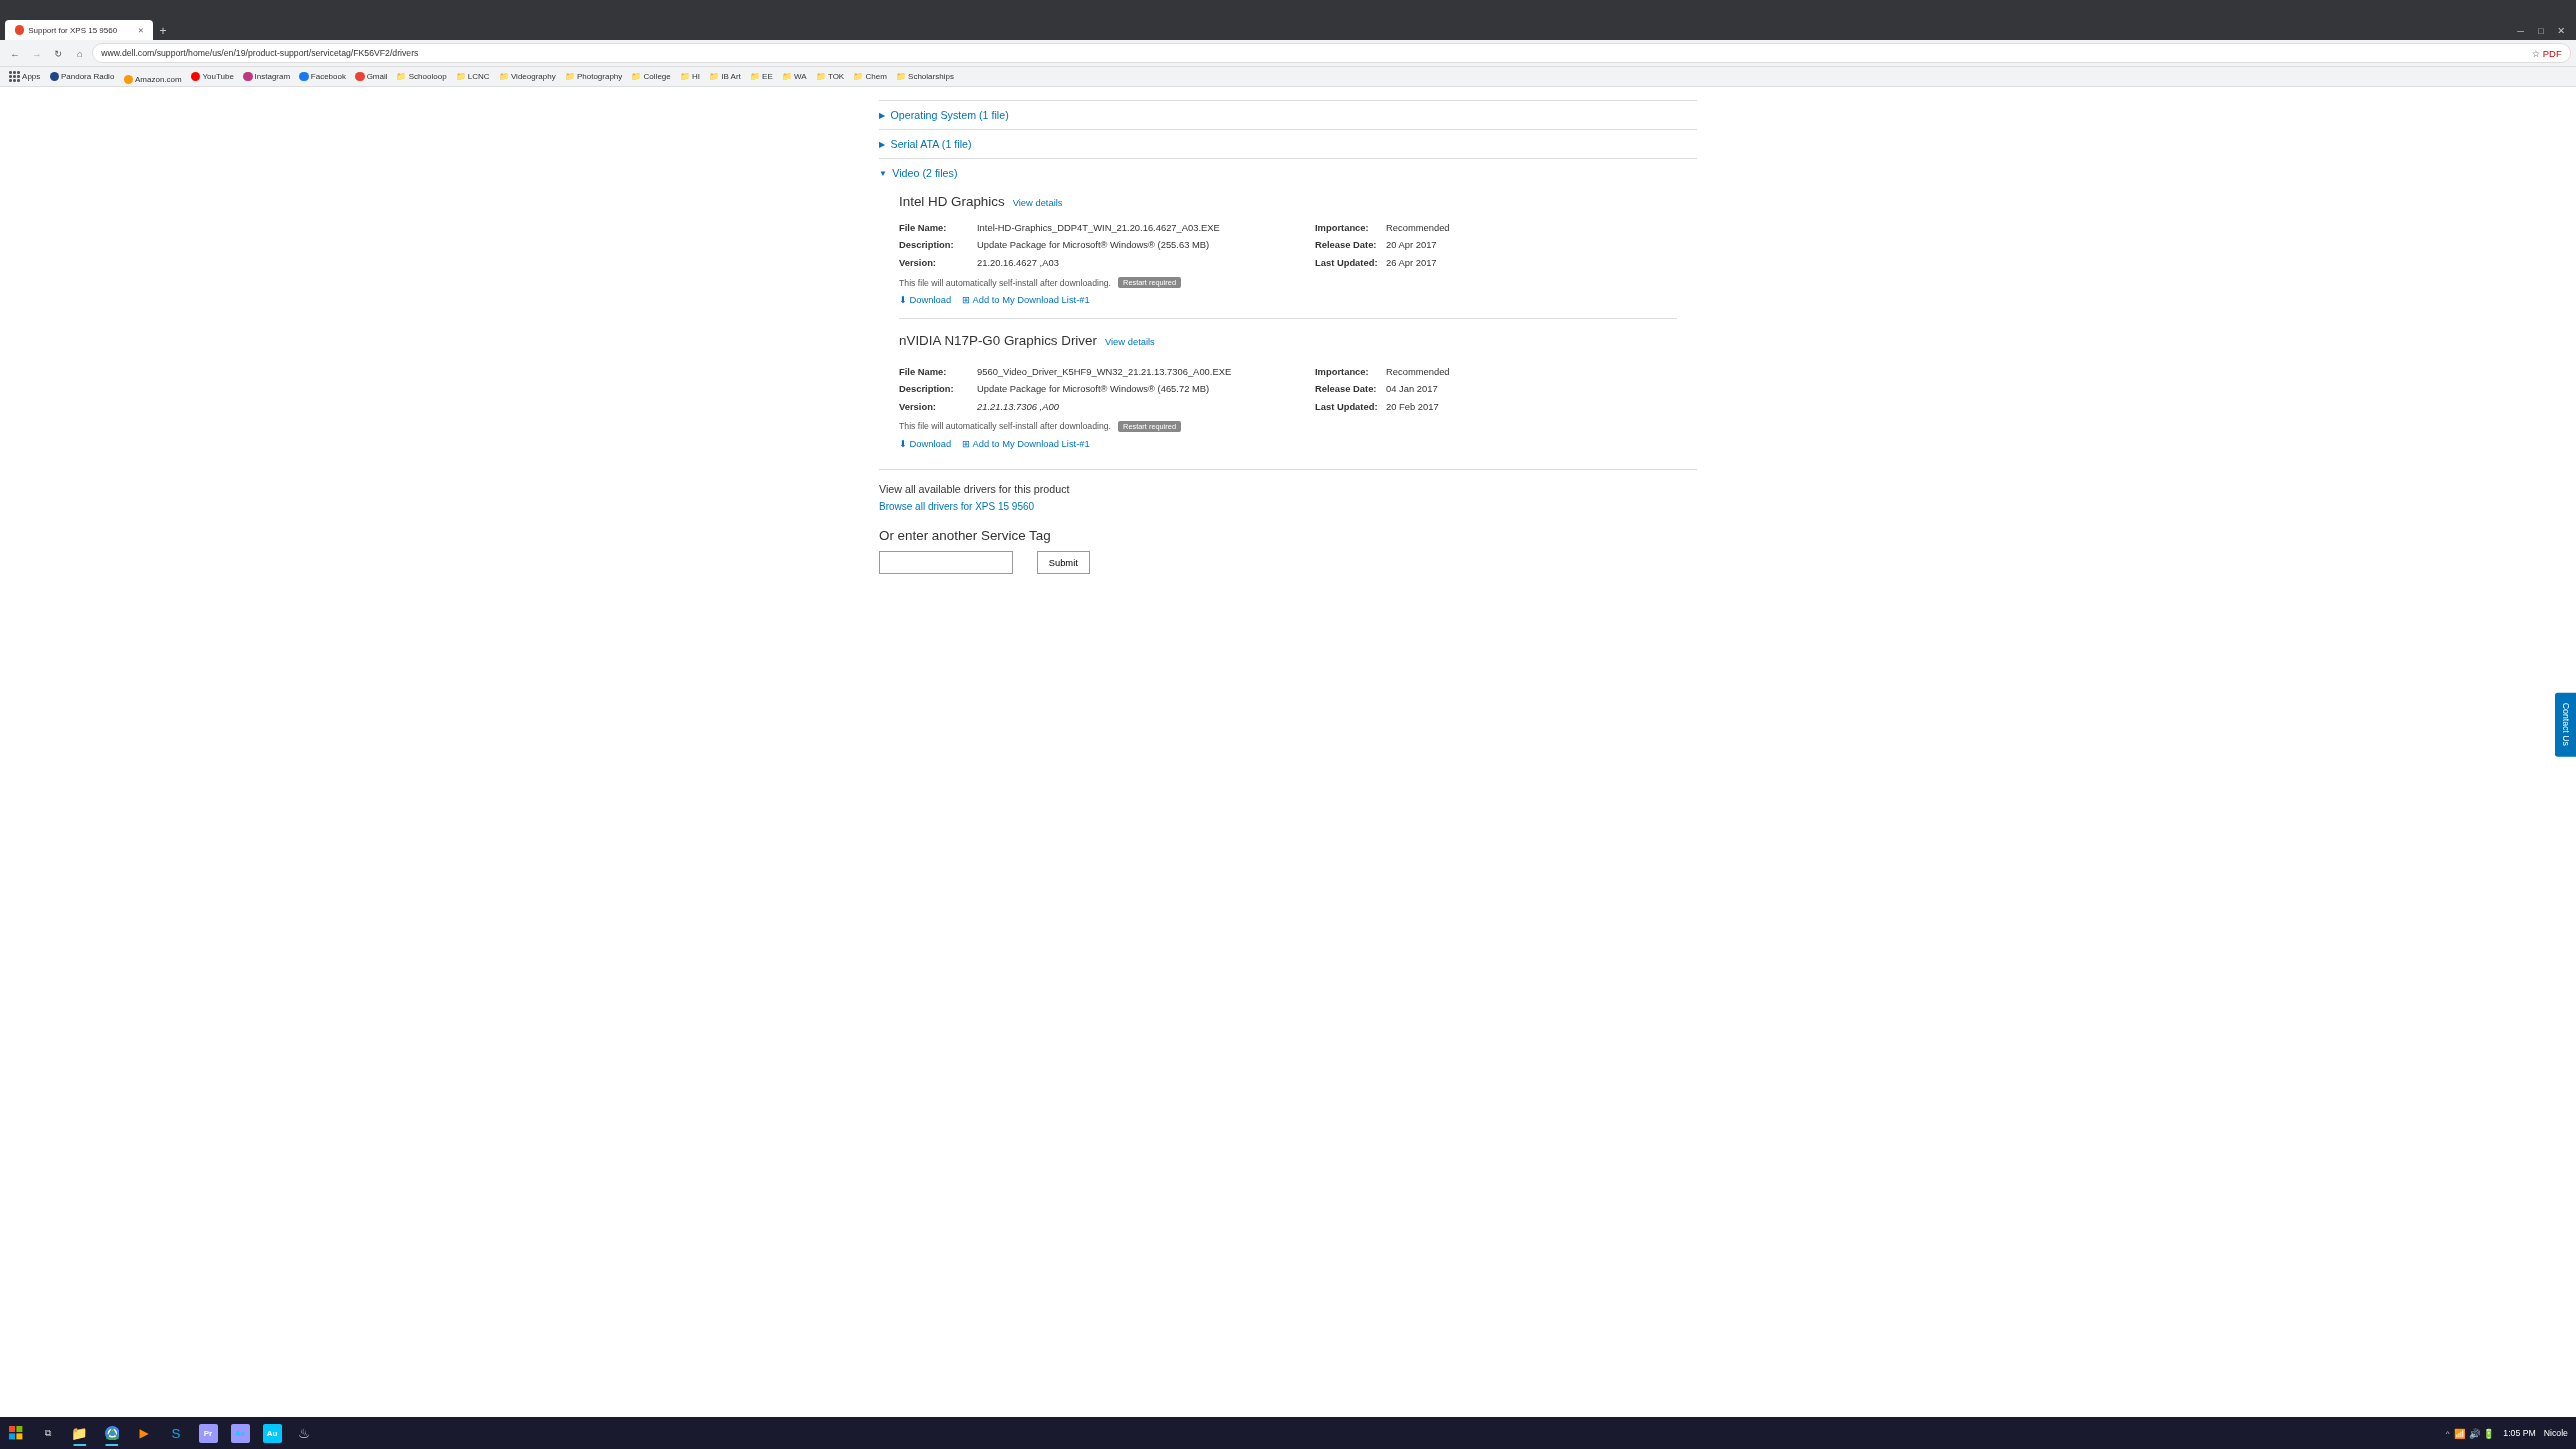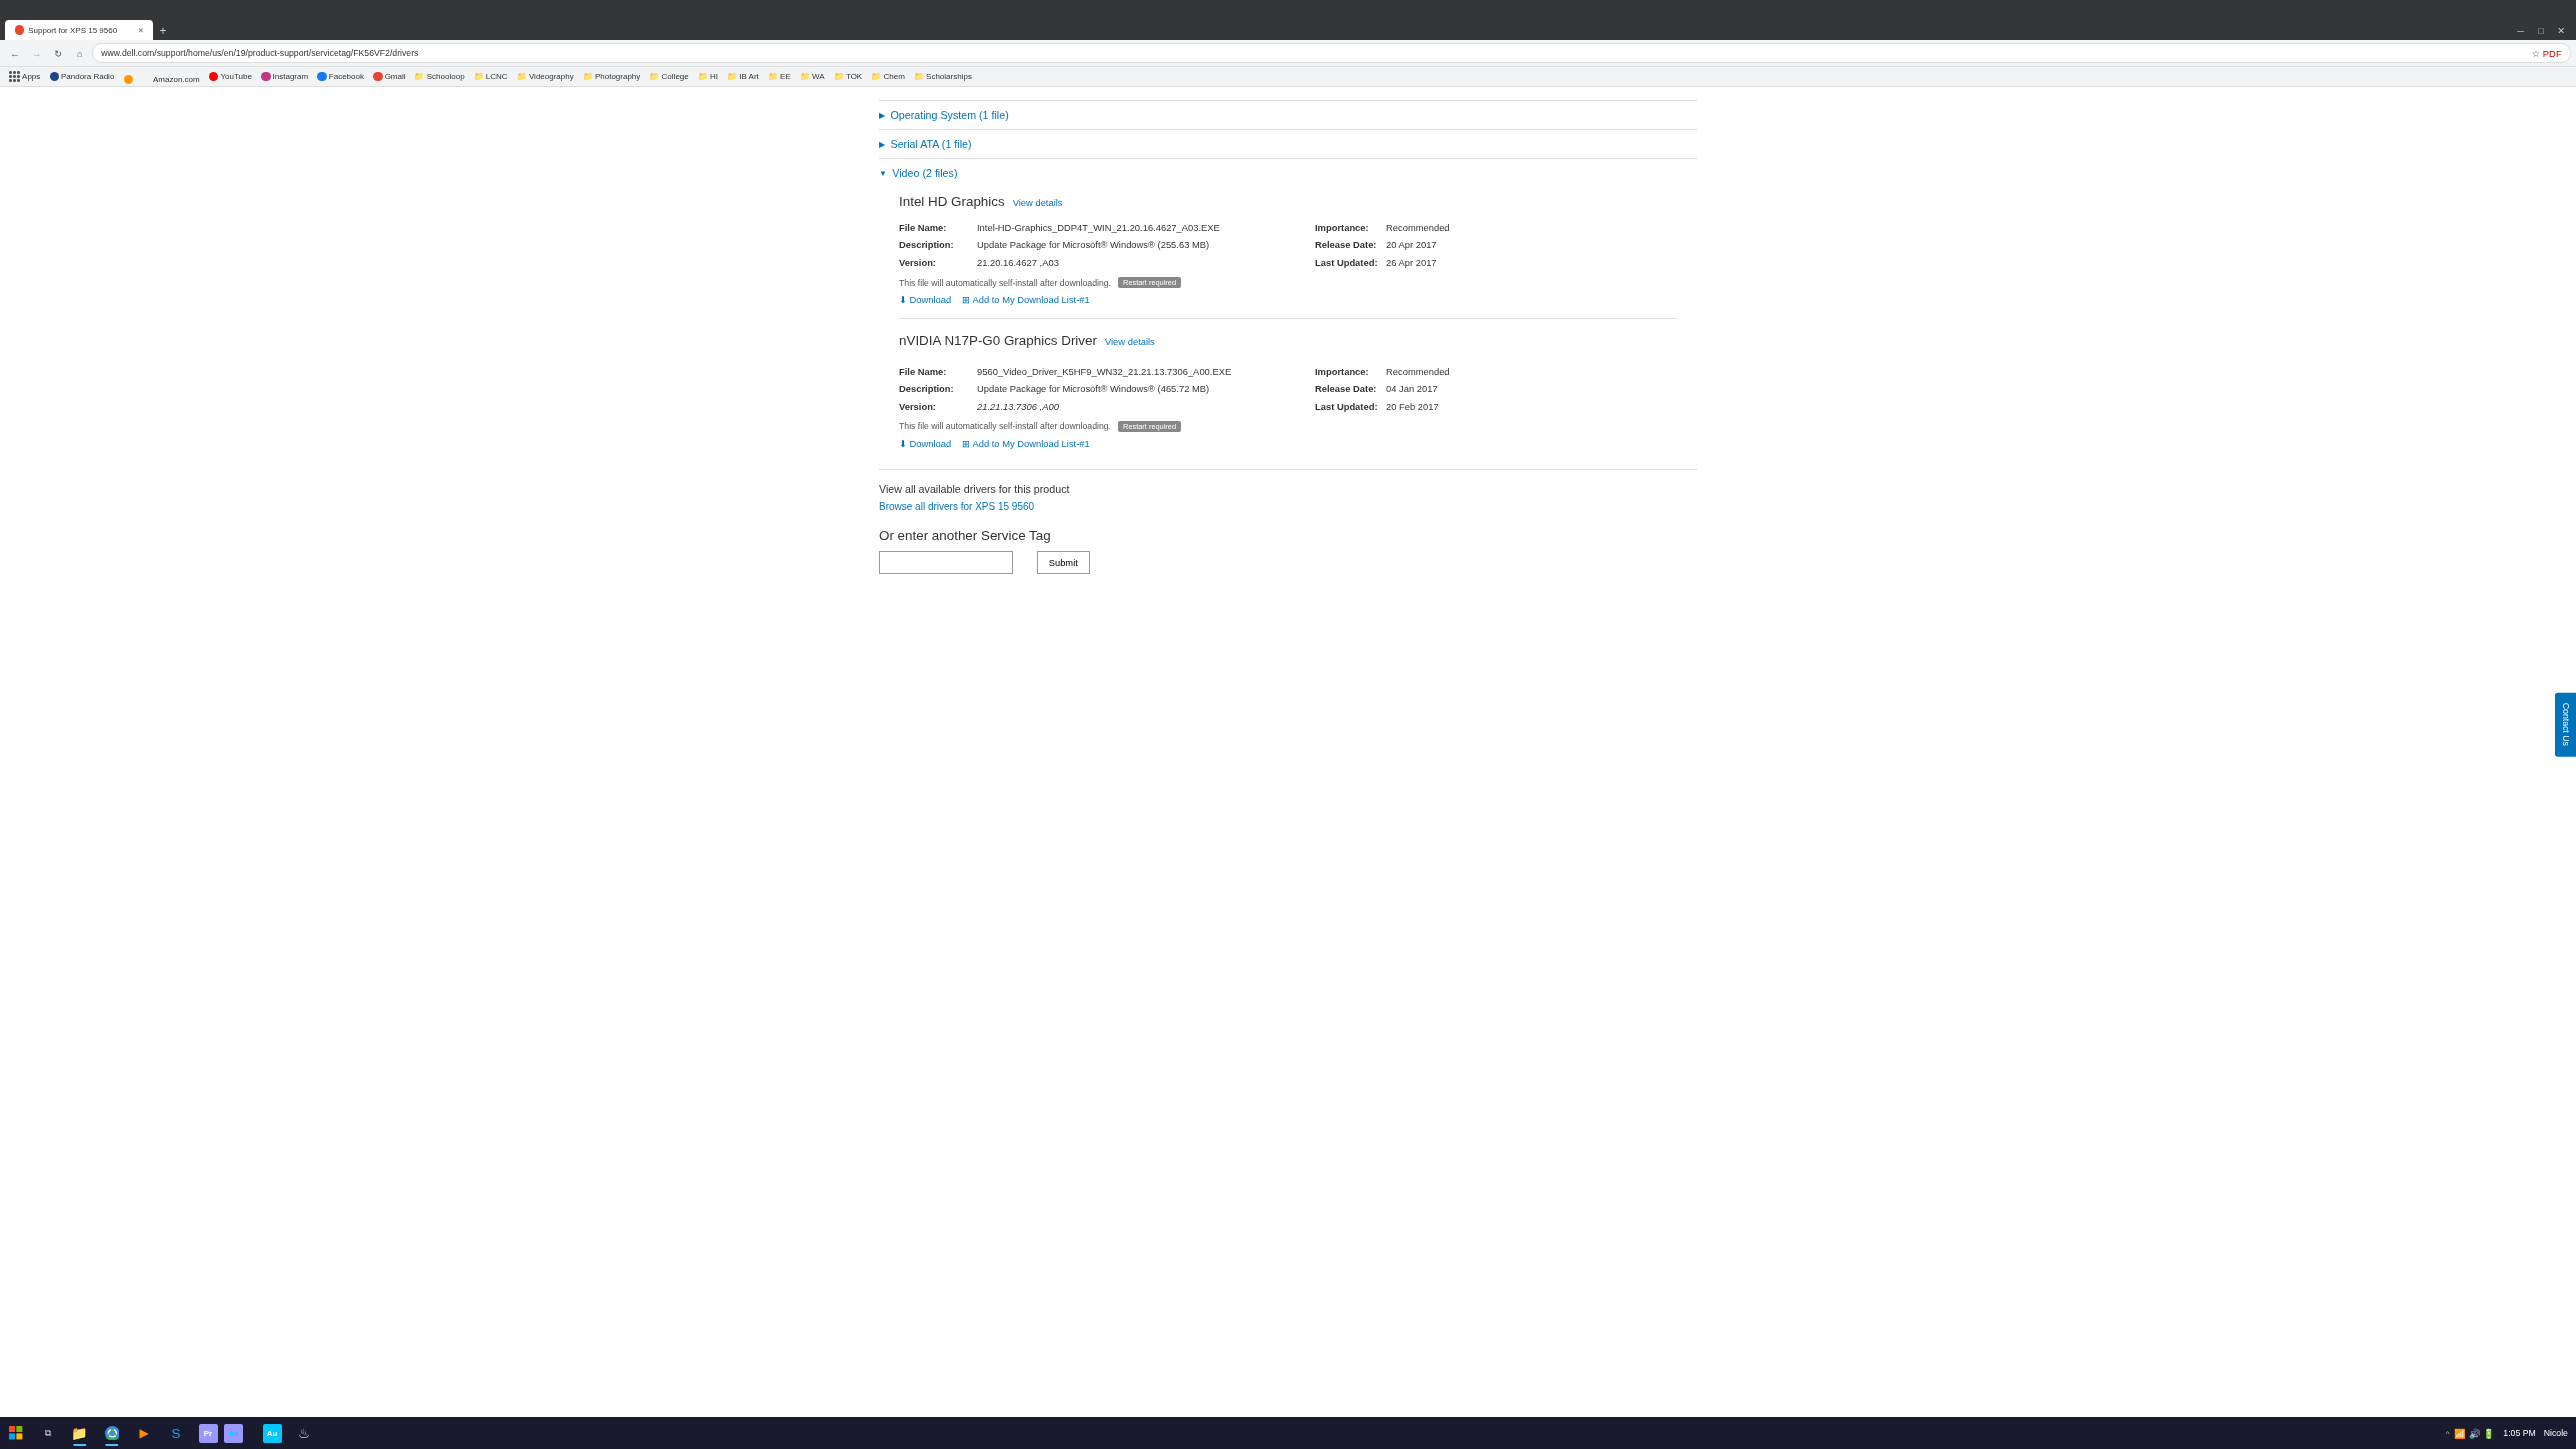--- a/index.html
+++ b/index.html
@@ -49,21 +49,21 @@
         <span style="width:2.7px;height:2.7px;background:#555;border-radius:50%;display:block;"></span>
         <span style="width:2.7px;height:2.7px;background:#555;border-radius:50%;display:block;"></span>
         <span style="width:2.7px;height:2.7px;background:#555;border-radius:50%;display:block;"></span>
       </span>
       <span>Apps</span>
     </div>
     <div style="display:flex;align-items:center;gap:2px;padding:1.3px 4px;border-radius:2.7px;font-size:8px;color:#333;cursor:pointer;">
       <span style="width:9.4px;height:9.4px;border-radius:50%;background:#224488;display:inline-block;"></span>
       <span>Pandora Radio</span>
     </div>
-    <div style="display:flex;align-items:center;gap:20px;padding:1.3px 4px;border-radius:2.7px;font-size:8px;color:#333;cursor:pointer;margin-top:6px;">
+    <div style="display:flex;align-items:center;gap:2px;padding:1.3px 4px;border-radius:2.7px;font-size:8px;color:#333;cursor:pointer;margin-top:6px;">
       <span style="width:9.4px;height:9.4px;border-radius:50%;background:#ff9900;display:inline-block;"></span>
       <span>Amazon.com</span>
     </div>
     <div style="display:flex;align-items:flex-end;gap:2px;padding:1.3px 4px;border-radius:2.7px;font-size:8px;color:#333;cursor:pointer;">
       <span style="width:9.4px;height:9.4px;border-radius:50%;background:#ff0000;display:inline-block;"></span>
       <span>YouTube</span>
     </div>
     <div style="display:flex;align-items:center;gap:2px;padding:1.3px 4px;border-radius:2.7px;font-size:8px;color:#333;cursor:pointer;">
       <span style="width:9.4px;height:9.4px;border-radius:50%;background:#c13584;display:inline-block;"></span>
       <span>Instagram</span>
@@ -305,21 +305,21 @@
   </div>
 
   <div style="width:32px;height:32px;display:flex;align-items:center;justify-content:center;cursor:pointer;">
     <span style="font-size:13.4px;color:#00aff0;">S</span>
   </div>
 
   <div style="width:32px;height:32px;display:flex;align-items:center;justify-content:center;cursor:pointer;">
     <div style="background:#9999ff;color:#fff;width:19px;height:19px;display:flex;align-items:center;justify-content:center;font-size:8px;font-weight:bold;border-radius:2px;">Pr</div>
   </div>
 
-  <div style="width:32px;height:20px;display:flex;align-items:center;cursor:pointer;">
+  <div style="width:32px;height:20px;display:flex;align-items:center;justify-content:center;cursor:pointer;">
     <div style="background:#9999ff;color:#00d4ff;width:19px;height:19px;display:flex;align-items:center;justify-content:center;font-size:8px;font-weight:bold;border-radius:2px;">Ae</div>
   </div>
 
   <div style="width:32px;height:32px;display:flex;align-items:center;justify-content:center;cursor:pointer;">
     <div style="background:#00c8ff;color:#fff;width:19px;height:19px;display:flex;align-items:center;justify-content:center;font-size:8px;font-weight:bold;border-radius:2px;">Au</div>
   </div>
 
   <div style="width:32px;height:32px;display:flex;align-items:center;justify-content:center;cursor:pointer;">
     <span style="font-size:13.4px;color:#ccc;">♨</span>
   </div>

